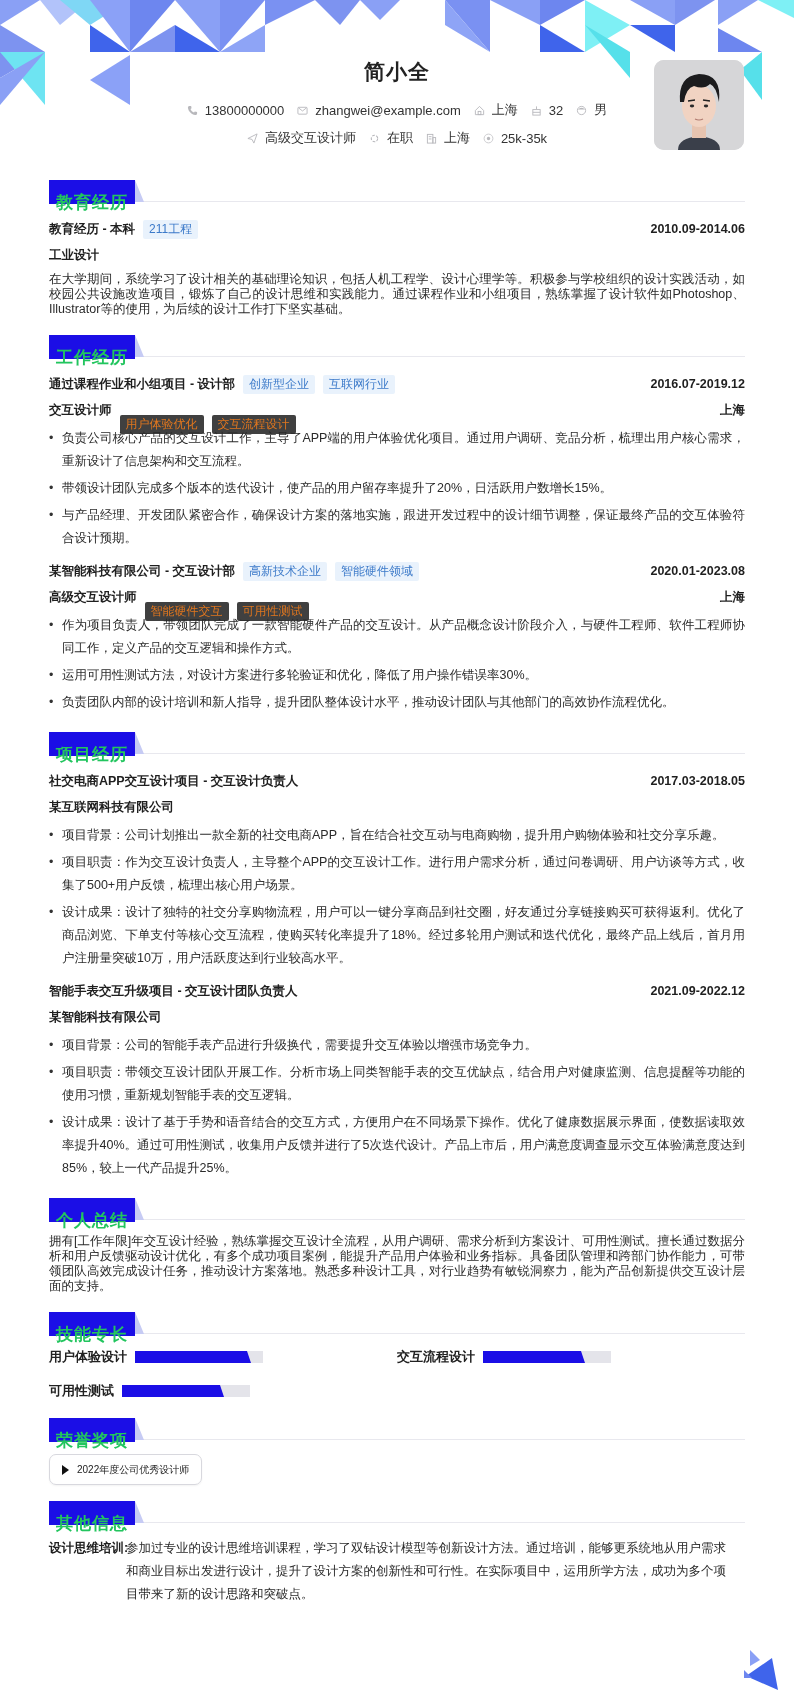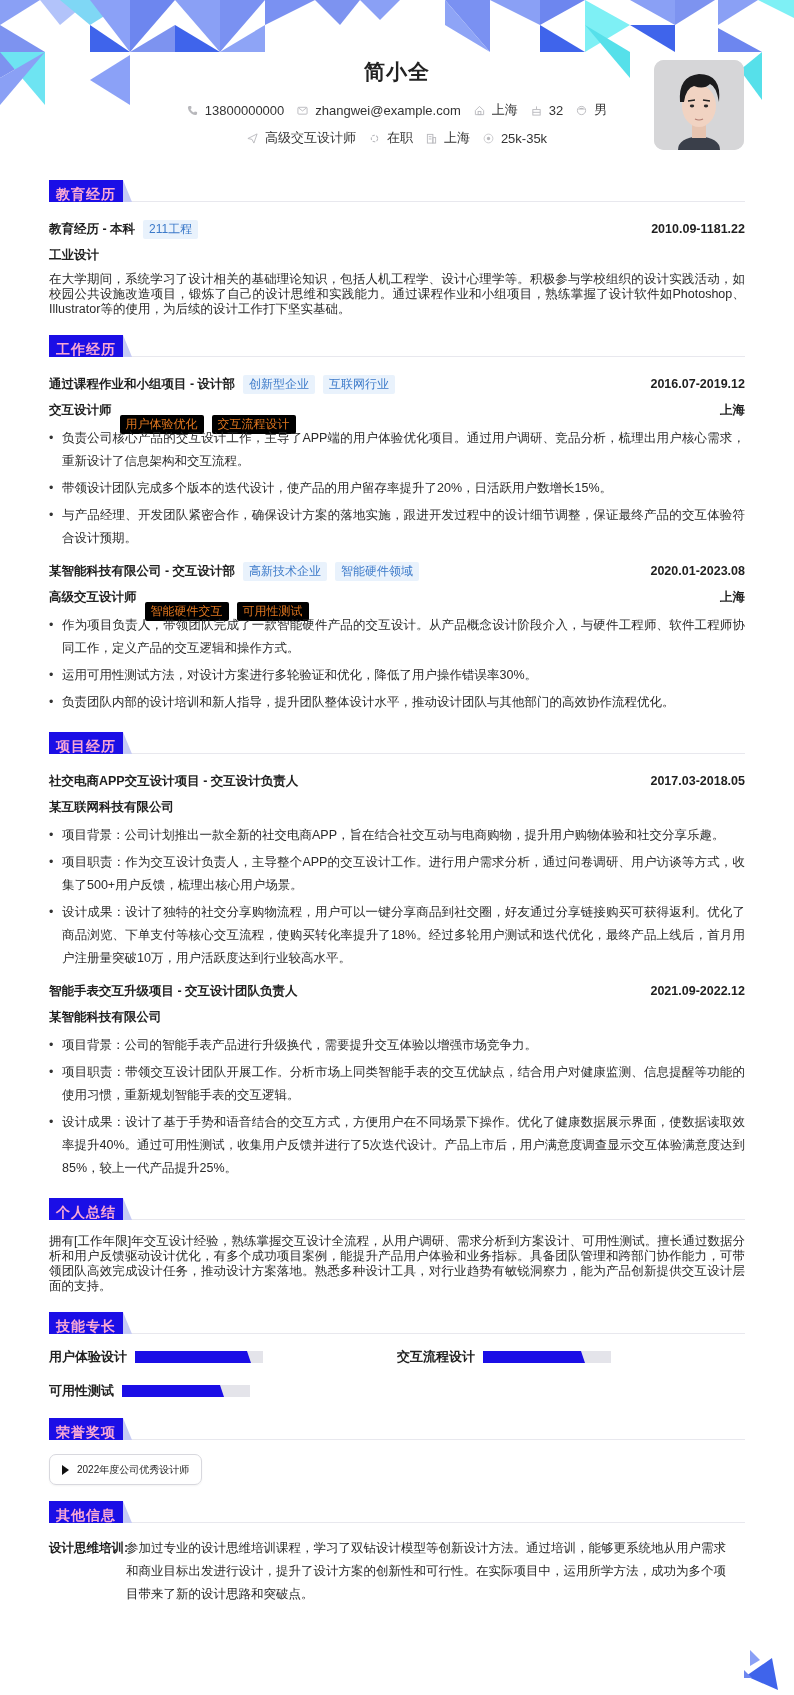--- a/index.html
+++ b/index.html
@@ -36,33 +36,33 @@
     border-radius: 10px; background: #d6d6d8; overflow: hidden;
   }
 
   .content { position: relative; z-index: 1; padding: 0 49px 0 49px; }
   .section { margin-top: 0; }
   .sec-head {
     position: relative; height: 22px; border-bottom: 1px solid #e8e8ee;
     margin-bottom: 14px;
   }
   .sec-title {
-    display: inline-block; background: #1b0ee6; color: #f9a8d4; font-size: 14px; font-weight: bold;
-    height: 22px; line-height: 22px; padding: 3px 7px; position: relative; letter-spacing: 1px;
+    display: inline-block; background: #1b0ee6; color: #22c55e; font-size: 17px; font-weight: bold;
+    height: 22px; line-height: 22px; padding: 12px 7px; position: relative; letter-spacing: 1px;
   }
   .sec-title::after {
     content: ""; position: absolute; right: -9px; top: 0; width: 0; height: 0;
     border-left: 9px solid #c6cbf4; border-top: 22px solid transparent;
   }
   .row { display: flex; justify-content: space-between; align-items: center; height: 26px; }
   .row-left { display: flex; align-items: center; gap: 8px; font-weight: bold; font-size: 12.5px; color: #1f1f1f; }
   .row-right { font-weight: bold; font-size: 12.5px; color: #1f1f1f; }
   .tag { font-weight: normal; font-size: 12px; padding: 1px 6px; border-radius: 2px; }
   .tag.blue { background: #e9f2fc; color: #3c7ac9; }
-  .tag.orange { background: #000000; color: #e0761e; margin-top: 28px; }
+  .tag.orange { background: #404040; color: #e0761e; margin-top: 28px; }
   .para { font-size: 12.5px; line-height: 15px; color: #2a2a2a; text-align: justify; }
   ul.bullets { list-style: none; }
   ul.bullets li {
     position: relative; padding-left: 13px; font-size: 12.5px; line-height: 23px; color: #2a2a2a;
     margin-bottom: 4px; text-align: justify;
   }
   ul.bullets li::before { content: "•"; position: absolute; left: 0; top: 0; color: #333; }
 
   .skills { display: flex; flex-wrap: wrap; row-gap: 16px; }
   .skill { width: 50%; display: flex; align-items: center; gap: 8px; font-size: 13px; font-weight: bold; color: #222; }
@@ -216,21 +216,21 @@
 
   <div class="section" style="margin-top:0;">
     <div class="sec-head">
       <span class="sec-title">教育经历</span>
     </div>
     <div class="row">
       <div class="row-left">
         <span>教育经历 - 本科</span>
         <span class="tag blue">211工程</span>
       </div>
-      <div class="row-right">2010.09-1181.22</div>
+      <div class="row-right">2010.09-2014.06</div>
     </div>
     <div class="row">
       <div class="row-left">
           <span>工业设计</span>
         </div>
     </div>
     <p class="para" style="margin-top:4px;">在大学期间，系统学习了设计相关的基础理论知识，包括人机工程学、设计心理学等。积极参与学校组织的设计实践活动，如校园公共设施改造项目，锻炼了自己的设计思维和实践能力。通过课程作业和小组项目，熟练掌握了设计软件如Photoshop、Illustrator等的使用，为后续的设计工作打下坚实基础。</p>
   </div>
 
   <div class="section" style="margin-top:18px;">

